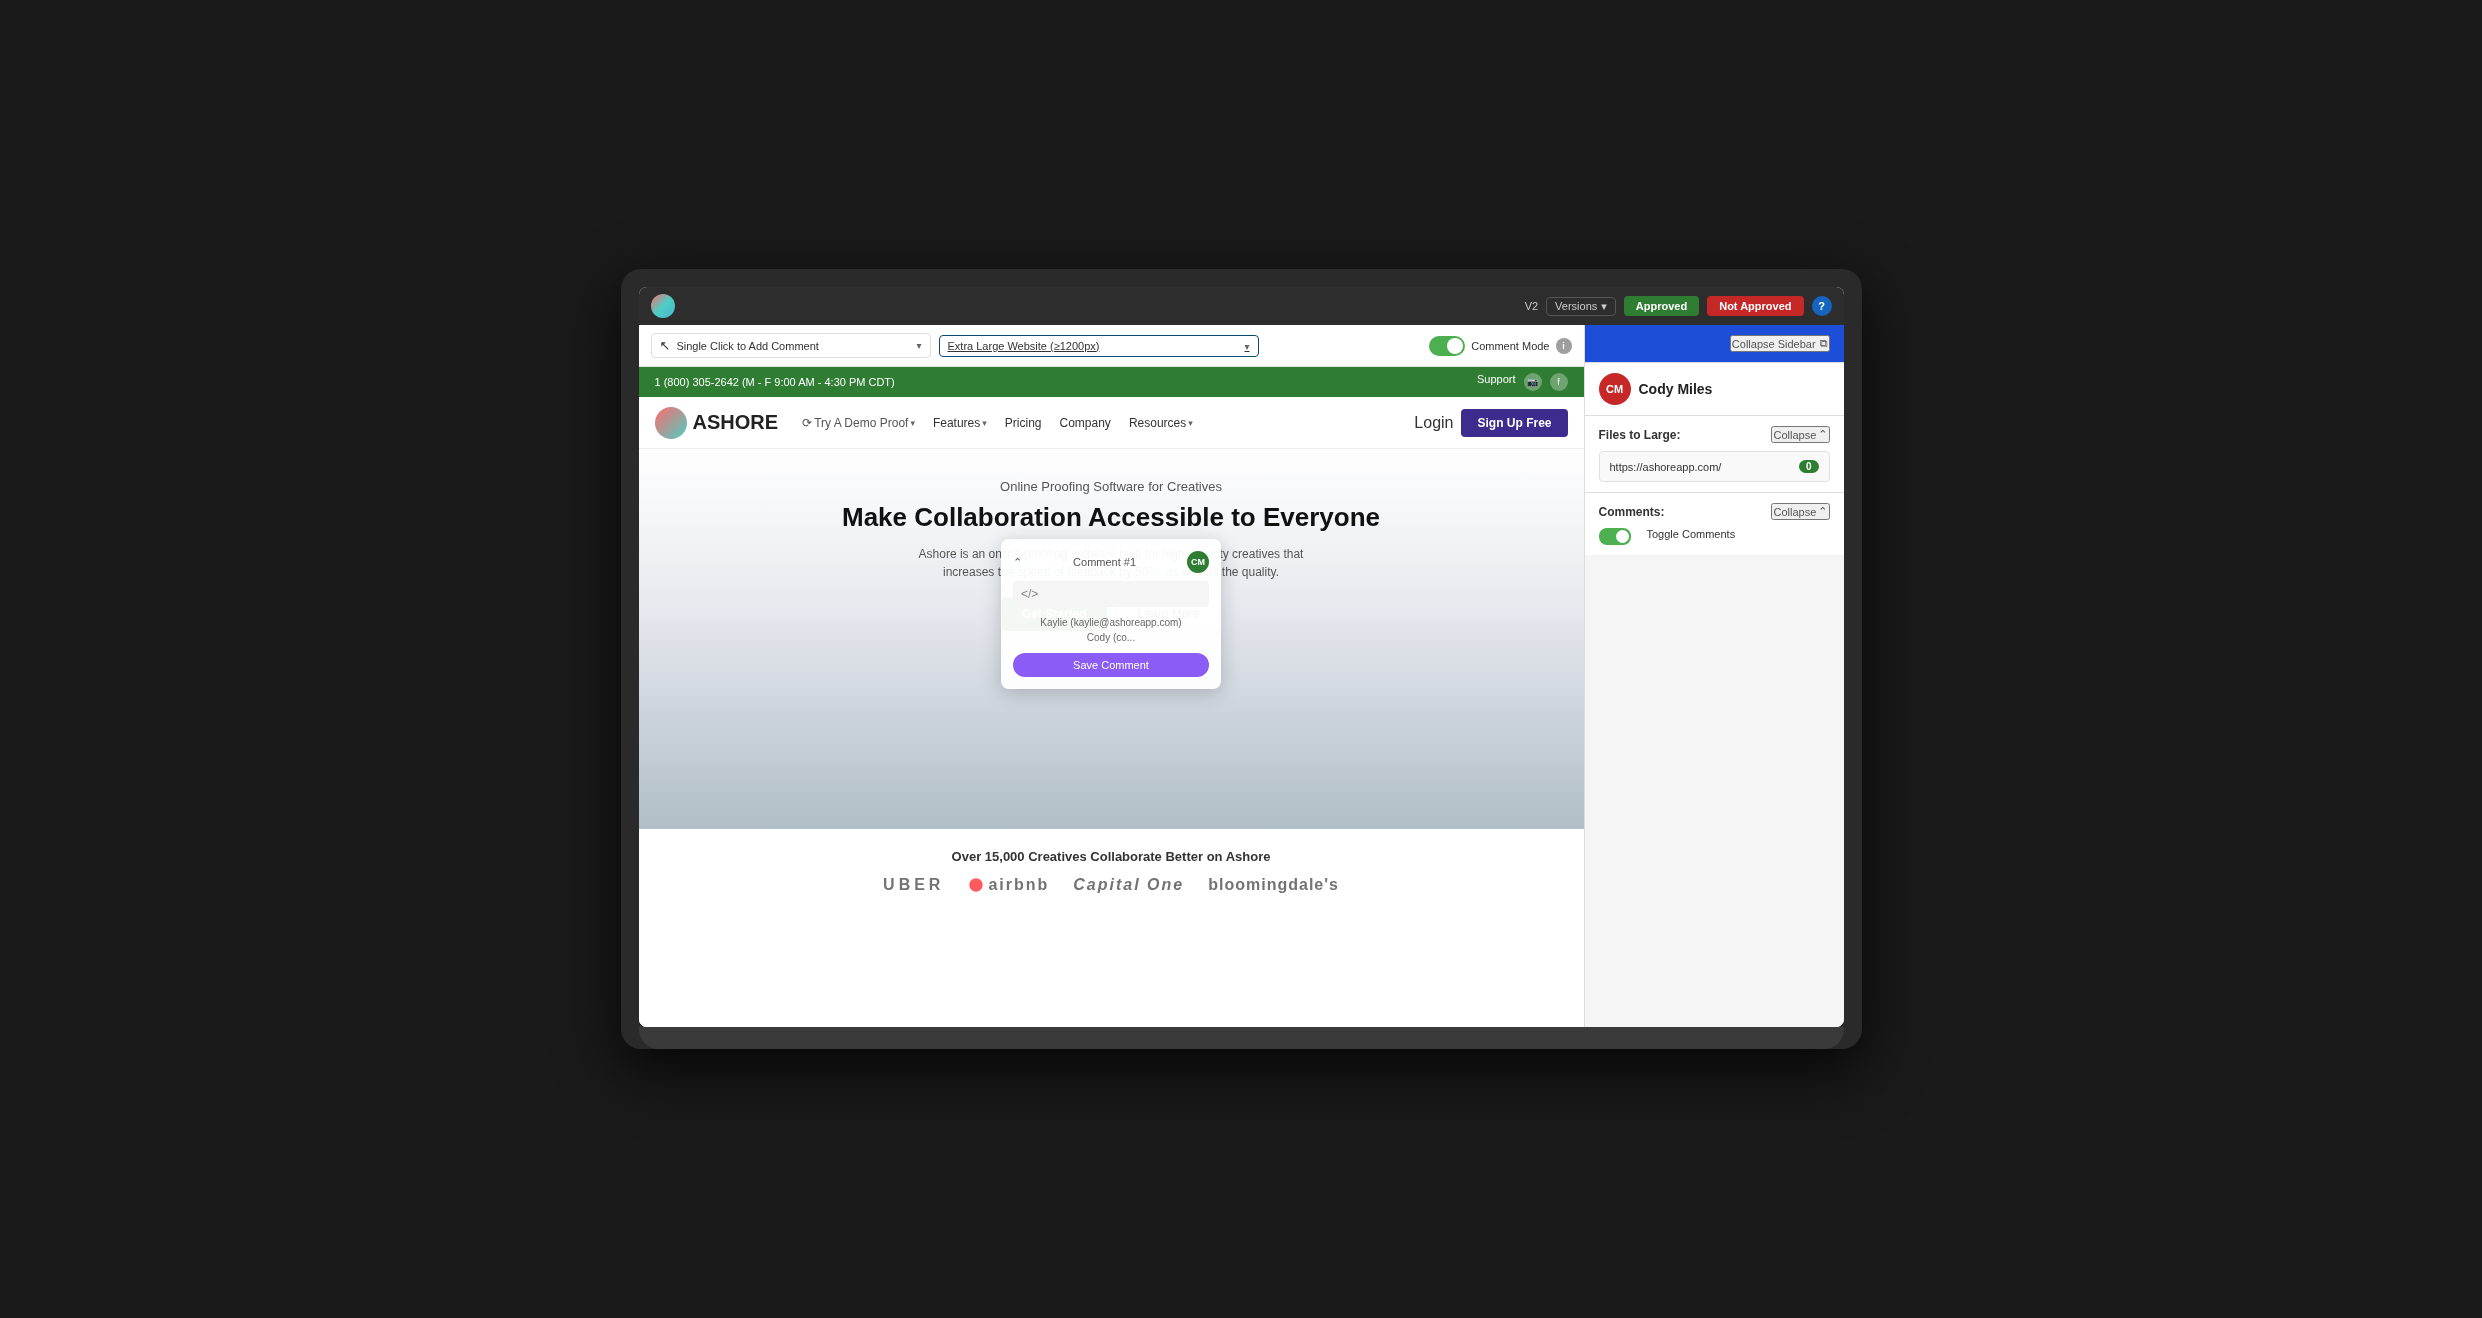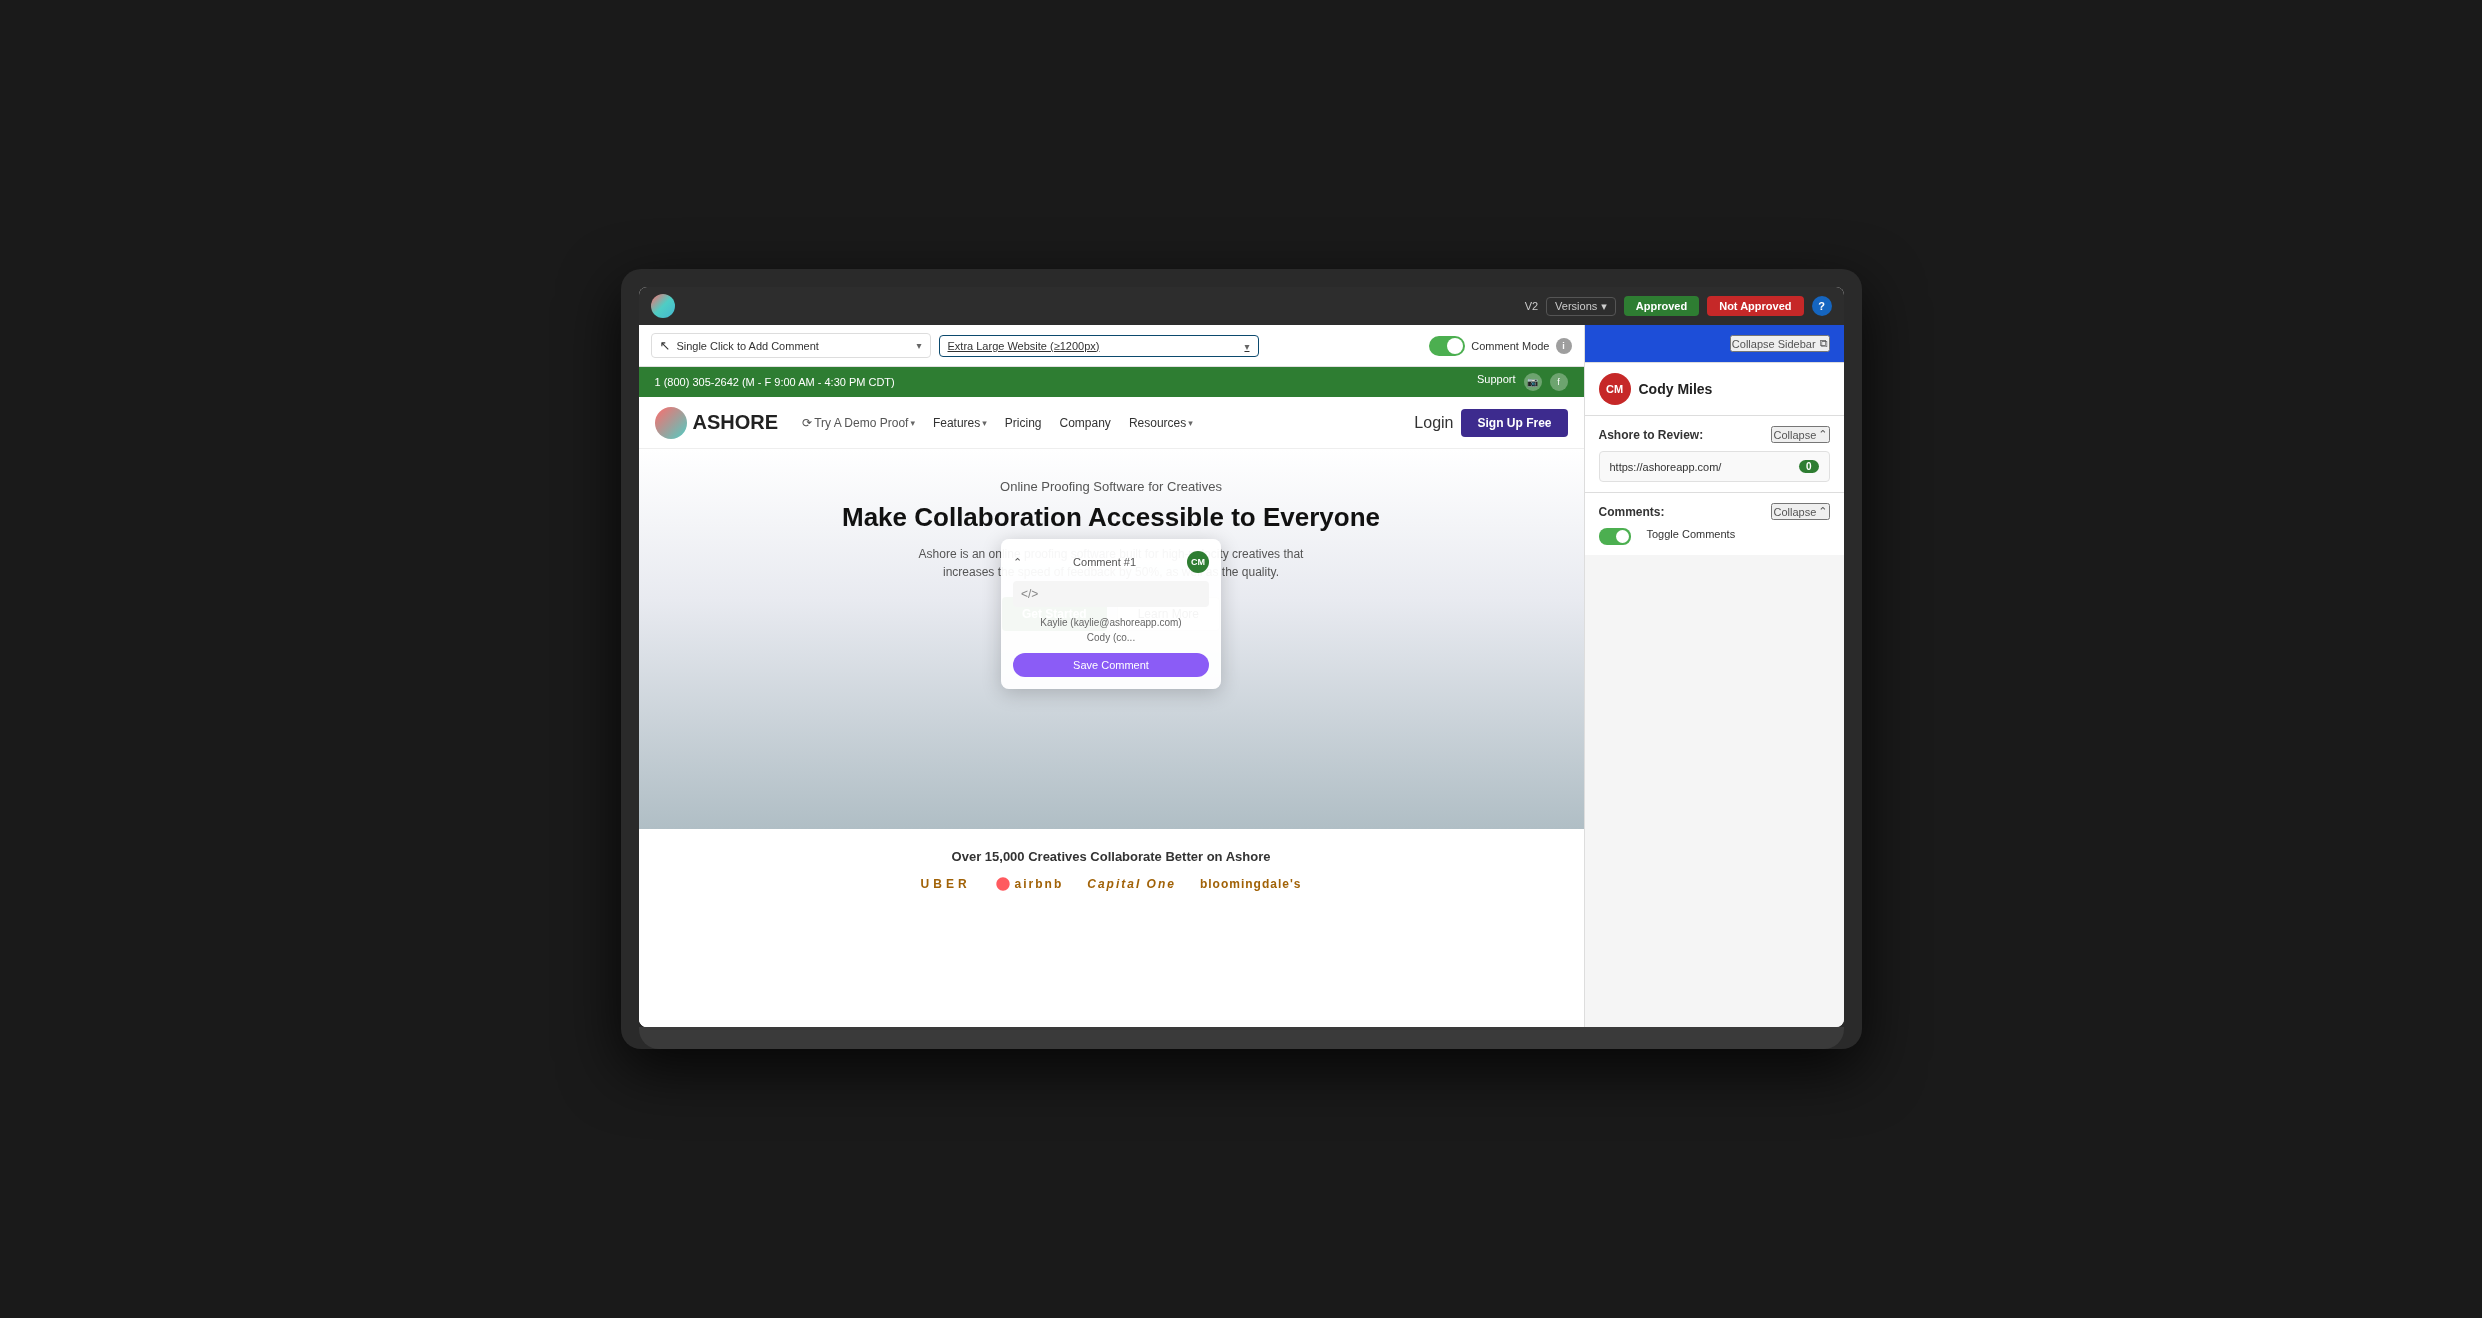--- a/index.html
+++ b/index.html
@@ -467,23 +467,23 @@
       color: #333;
       margin-bottom: 12px;
     }
     .brand-logos {
       display: flex;
       justify-content: center;
       align-items: center;
       gap: 24px;
     }
     .brand-logo {
-      font-size: 12px;
+      font-size: 16px;
       font-weight: 700;
-      color: #a16207;
+      color: #737373;
       letter-spacing: 2px;
     }
     .brand-logo.uber { letter-spacing: 4px; }
     .brand-logo.airbnb { display: flex; align-items: center; gap: 4px; }
     .brand-logo.capitalone { font-style: italic; }
     .brand-logo.bloomingdales { letter-spacing: 1px; }
 
     
     .right-sidebar {
       width: 260px;
@@ -748,21 +748,21 @@
             <span>Collapse Sidebar</span>
             <span>⧉</span>
           </button>
         </div>
         <div class="sidebar-user">
           <div class="user-avatar">CM</div>
           <span class="user-name">Cody Miles</span>
         </div>
         <div class="sidebar-section">
           <div class="sidebar-section-header">
-            <span class="sidebar-section-title">Ashore to Review:</span>
+            <span class="sidebar-section-title">Files to Large:</span>
             <button class="collapse-link">
               <span>Collapse</span>
               <span>⌃</span>
             </button>
           </div>
           <div class="file-item">
             <span>https://ashoreapp.com/</span>
             <span class="file-badge">0</span>
           </div>
         </div>

